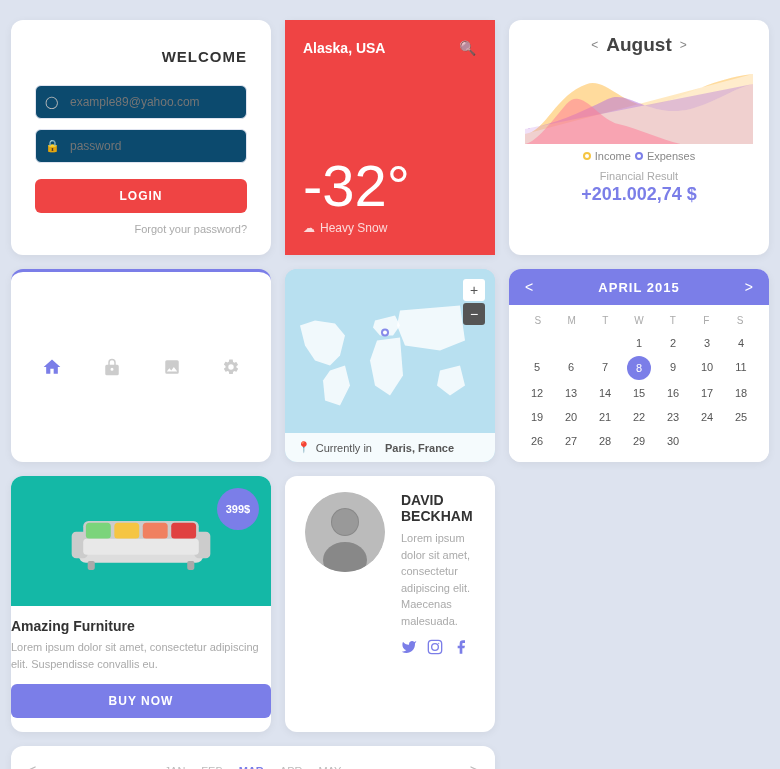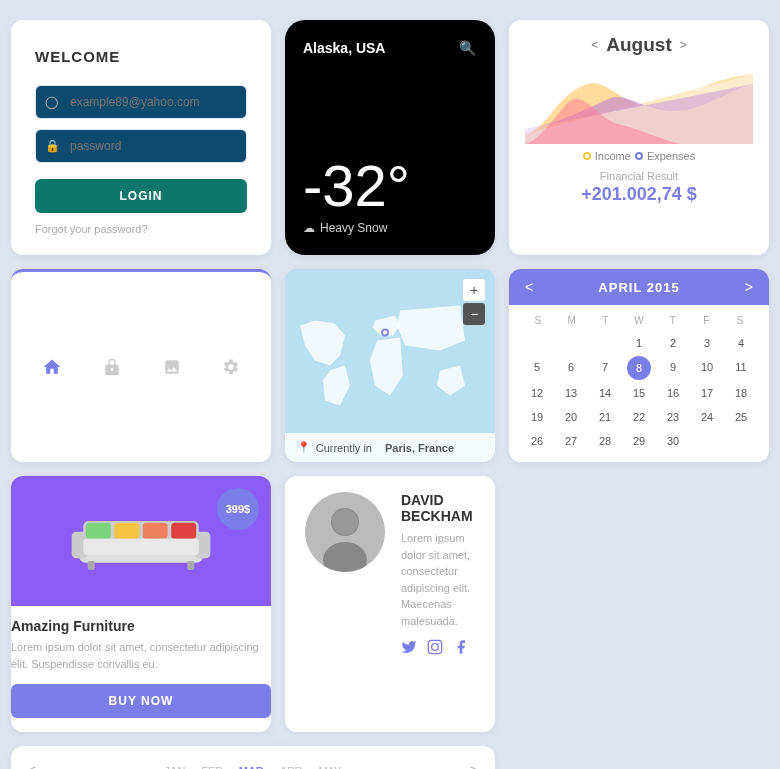--- a/index.html
+++ b/index.html
@@ -27,21 +27,21 @@
       border-radius: 12px;
       overflow: hidden;
       box-shadow: 0 2px 8px rgba(0,0,0,0.06);
     }
 
     
     .login-card {
       padding: 28px 24px 20px;
       display: flex;
       flex-direction: column;
-      align-items: flex-start;
+      align-items: flex-end;
     }
     .login-card .title {
       font-weight: 700;
       font-size: 15px;
       letter-spacing: 1px;
       color: #333;
       margin-bottom: 20px;
     }
     .input-group {
       width: 100%;
@@ -61,43 +61,43 @@
     .input-group .icon {
       position: absolute;
       left: 10px;
       top: 50%;
       transform: translateY(-50%);
       color: #bbb;
       font-size: 12px;
     }
     .login-btn {
       width: 100%;
-      background: #0f766e;
+      background: #ef4444;
       color: #fff;
       border: none;
       border-radius: 6px;
       padding: 10px;
       font-size: 12px;
       font-weight: 600;
       letter-spacing: 1px;
       cursor: pointer;
       margin-top: 6px;
       margin-bottom: 10px;
     }
     .forgot {
       font-size: 11px;
       color: #aaa;
     }
 
     
     .weather-card {
-      background: #000000;
+      background: #ef4444;
       padding: 20px 18px;
       color: #fff;
-      border-radius: 20px;
+      border-radius: 0;
       position: relative;
       min-height: 200px;
       display: flex;
       flex-direction: column;
       justify-content: space-between;
     }
     .weather-card .location {
       font-size: 14px;
       font-weight: 600;
     }
@@ -318,21 +318,21 @@
       margin: auto;
     }
     .cal-day.empty { color: transparent; }
 
     
     .furniture-card {
       display: flex;
       flex-direction: column;
     }
     .furniture-img {
-      background: #8b5cf6;
+      background: #14b8a6;
       height: 130px;
       position: relative;
       display: flex;
       align-items: center;
       justify-content: center;
     }
     .furniture-badge {
       position: absolute;
       top: 12px;
       right: 12px;

